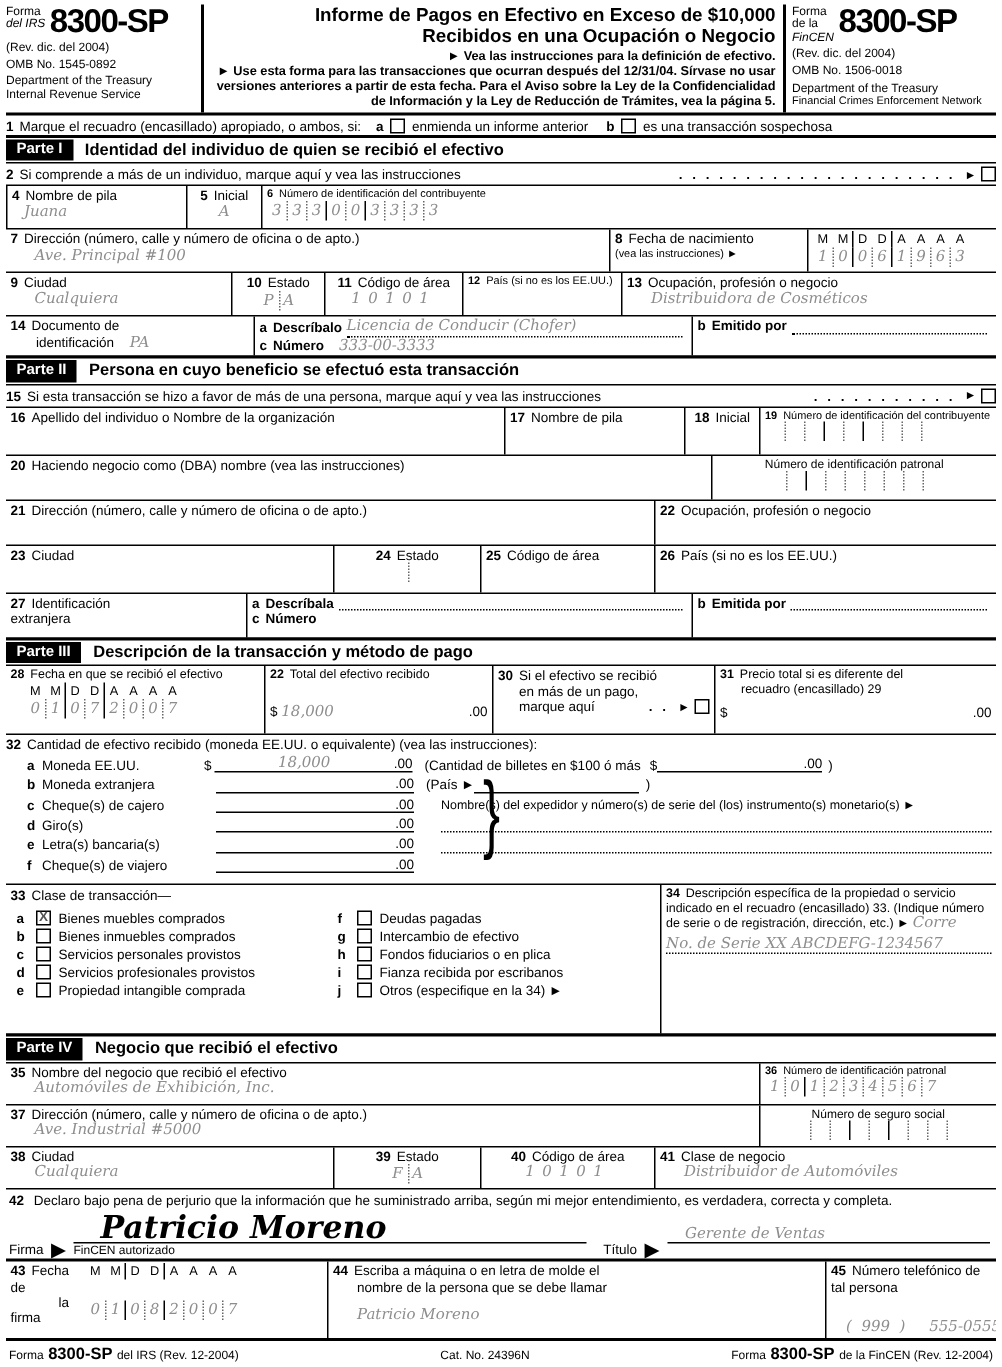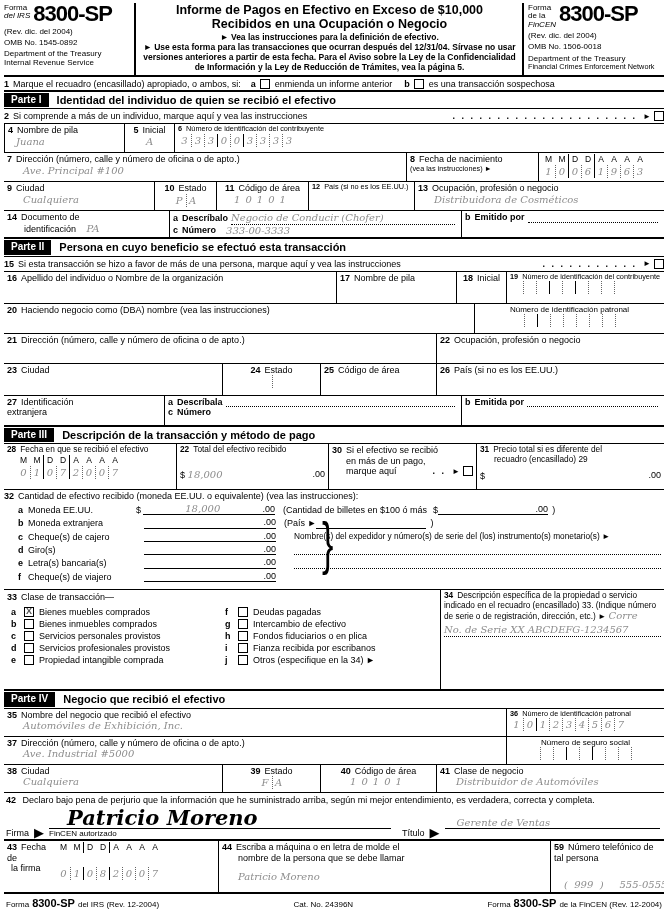--- a/index.html
+++ b/index.html
@@ -3,21 +3,21 @@
 <meta charset="utf-8">
 <style>
   *{box-sizing:border-box;margin:0;padding:0}
   html,body{background:#fff}
   body{width:668px;font-family:"Liberation Sans",sans-serif;color:#000;font-size:9px;line-height:1.15}
   .page{width:668px;min-height:911px;padding:3px 4px 2px 4px;background:#fff}
 
   
   .hdr{display:flex;border-bottom:2px solid #000}
   .hdr-left{width:130px;padding:1px 2px 2px 0}
-  .hdr-center{flex:1;border-left:2px solid #000;border-right:2px solid #000;text-align:center;padding:1px 5px 2px 6px}
+  .hdr-center{flex:1;border-left:2px solid #000;border-right:2px solid #000;text-align:right;padding:1px 5px 2px 6px}
   .hdr-right{width:140px;padding:1px 0 2px 4px}
   .stack{display:flex;align-items:flex-start;gap:3px}
   .fw{font-size:8px;line-height:1.05}
   .big{font-size:22px;font-weight:bold;letter-spacing:-1px;line-height:.95}
   .t1{font-size:12.5px;font-weight:bold;line-height:1.1}
   .bnote{font-size:8.5px;font-weight:bold;margin-top:1px}
   .small{font-size:8px}
   .tiny{font-size:7.3px}
   .it{font-style:italic}
   .mt2{margin-top:2px}
@@ -226,21 +226,21 @@
   <div class="row" style="min-height:27px">
     <div class="cell first" style="width:165px">
       <div><span class="num">14</span><span>Documento de</span></div>
       <div><span style="margin-left:17px">identificación</span>
            <span class="hw" style="margin-left:8px">PA</span></div>
     </div>
     <div class="cell" style="width:292px">
       <div class="dotrow">
           <span class="num">a</span>
           <span style="font-weight:bold">Descríbalo</span>
-          <span class="dotfill"><span class="hw">Negocio de Conducir (Chofer)</span></span>
+          <span class="dotfill"><span class="hw">Licencia de Conducir (Chofer)</span></span>
         </div>
       <div class="dotrow">
           <span class="num">c</span>
           <span style="font-weight:bold">Número</span>
           <span class="hw" style="margin-left:10px">333-00-3333</span>
         </div>
     </div>
     <div class="cell flex1">
       <div class="dotrow">
           <span class="num">b</span>
@@ -652,21 +652,21 @@
     <span style="margin-left:6px">Título</span>
     <span class="bigarr">▶</span>
     <div class="sigcol" style="flex:.85;padding-bottom:9px">
       <div class="hw" style="padding-left:12px">Gerente de Ventas</div>
       <div class="sigline"></div>
     </div>
   </div>
 
   <div class="row" style="min-height:48px;border-bottom:2px solid #000">
     <div class="cell first" style="width:214px;display:flex;gap:4px">
-      <div style="width:46px"><span class="num">43</span><span>Fecha de</span><br><span style="margin-left:4px">la firma</span></div>
+      <div style="width:46px"><span class="num">43</span><span>Fecha de</span><br><span style="margin-left:32px">la firma</span></div>
       <div>
         <div class="dgrid hdrv">
             <span class="dcell first">M</span>
             <span class="dcell">M</span>
             <span class="dcell solid">D</span>
             <span class="dcell">D</span>
             <span class="dcell solid">A</span>
             <span class="dcell">A</span>
             <span class="dcell">A</span>
             <span class="dcell">A</span>
@@ -682,21 +682,21 @@
             <span class="dcell">7</span>
           </div>
       </div>
     </div>
     <div class="cell" style="width:332px">
       <div><span class="num">44</span><span>Escriba a máquina o en letra de molde el</span></div>
       <div style="margin-left:16px">nombre de la persona que se debe llamar</div>
       <div class="hw" style="margin:8px 0 0 16px">Patricio Moreno</div>
     </div>
     <div class="cell flex1">
-      <div><span class="num">59</span><span>Número telefónico de tal persona</span></div>
+      <div><span class="num">45</span><span>Número telefónico de tal persona</span></div>
       <div class="hw" style="margin:16px 0 0 10px;white-space:pre">(  999  )     555-0555</div>
     </div>
   </div>
 
   <div class="footer">
     <span><span>Forma</span><span class="fnum">8300-SP</span><span>del IRS   (Rev. 12-2004)</span></span>
     <span>Cat. No. 24396N</span>
     <span><span>Forma</span><span class="fnum">8300-SP</span><span>de la FinCEN   (Rev. 12-2004)</span></span>
   </div>
 

